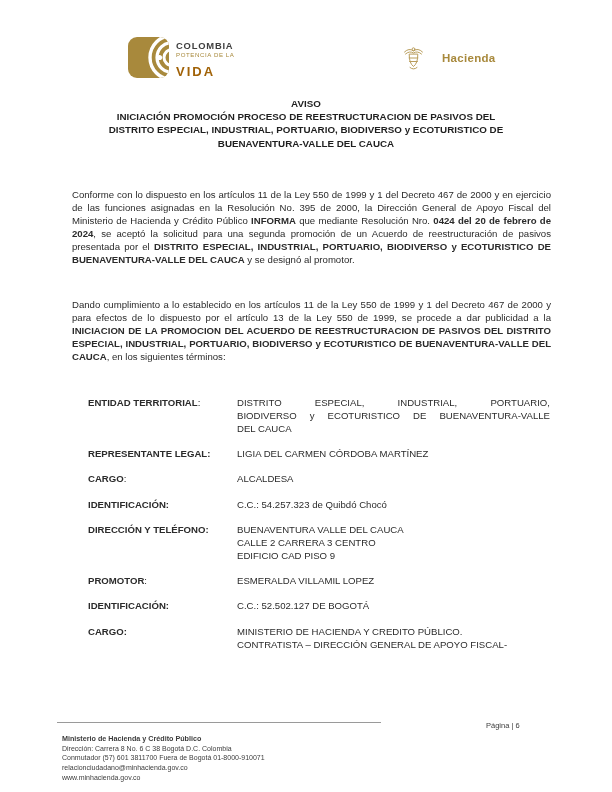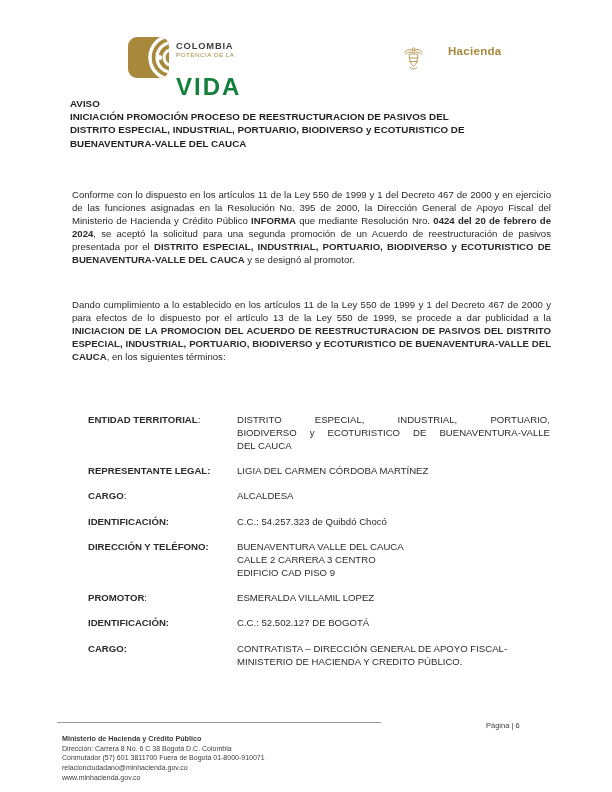--- a/index.html
+++ b/index.html
@@ -22,52 +22,52 @@
   .logo-colombia .words { padding-top: 4px; }
   .word-colombia {
     font-size: 9.4px; font-weight: bold; letter-spacing: 0.8px;
     color: #3f3f3f; line-height: 9px;
   }
   .word-potencia {
     font-size: 6.1px; letter-spacing: 0.6px; color: #a8893c;
     line-height: 8px; margin-top: 1px;
   }
   .word-vida {
-    font-size: 24px; font-weight: bold; letter-spacing: 2px;
-    color: #15803d; line-height: 17px; margin-top: 19px;
+    font-size: 13px; font-weight: bold; letter-spacing: 2px;
+    color: #a16207; line-height: 17px; margin-top: 4px;
   }
   .logo-hacienda {
     position: absolute; left: 403px; top: 45px;
-    display: flex; gap: 24px;
+    display: flex; align-items: center; gap: 18px;
   }
   .logo-hacienda .emblem { width: 21px; height: 26px; display: block; }
   .word-hacienda {
     font-size: 11.5px; font-weight: bold; letter-spacing: 0.3px;
     color: #a8893c;
   }
 
   
   .doc-title {
-    position: absolute; left: 70px; top: 97px; width: 490px;
-    font-weight: bold; font-size: 9.8px;
+    position: absolute; left: 61px; top: 97px; width: 490px;
+    text-align: center; font-weight: bold; font-size: 9.8px;
     line-height: 13.2px; color: #1f1f1f;
   }
 
   
   .body-par {
     position: absolute; left: 72px; width: 479px;
     text-align: justify; font-size: 9.6px; line-height: 12.9px;
     color: #2b2b2b; margin: 0;
   }
   .p1 { top: 189px; }
   .p2 { top: 299px; }
   .body-par b { font-weight: bold; margin-top: 21px; }
 
   
-  .details { position: absolute; left: 88px; top: 414px; width: 462px; }
+  .details { position: absolute; left: 88px; top: 397px; width: 462px; }
   .drow { display: flex; margin-bottom: 12.4px; font-size: 9.6px; line-height: 12.9px; }
   .dlabel { width: 149px; flex-shrink: 0; }
   .dlabel b { font-weight: bold; }
   .dvalue { width: 313px; }
   .dvalue .vline { min-height: 12.9px; }
   .dvalue .jline { text-align: justify; text-align-last: justify; }
 
   
   .footer-rule {
     position: absolute; left: 57px; top: 722px; width: 324px; height: 0;
@@ -187,22 +187,22 @@
     <div class="drow">
       <div class="dlabel"><b>IDENTIFICACIÓN:</b><span></span></div>
       <div class="dvalue">
         <div class="vline"> C.C.: 52.502.127 DE BOGOTÁ</div>
       </div>
     </div>
 
     <div class="drow">
       <div class="dlabel"><b>CARGO:</b><span></span></div>
       <div class="dvalue">
+        <div class="vline">MINISTERIO DE HACIENDA Y CREDITO PÚBLICO.</div>
         <div class="vline">CONTRATISTA – DIRECCIÓN GENERAL DE APOYO FISCAL-</div>
-        <div class="vline">MINISTERIO DE HACIENDA Y CREDITO PÚBLICO.</div>
       </div>
     </div>
 
   </div>
 
   <div class="footer-rule"></div>
   <div class="page-number">Página | 6</div>
   <div class="footer-text">
     <div class="ministry">Ministerio de Hacienda y Crédito Público</div>
     <div>Dirección: Carrera 8 No. 6 C 38 Bogotá D.C. Colombia</div>

